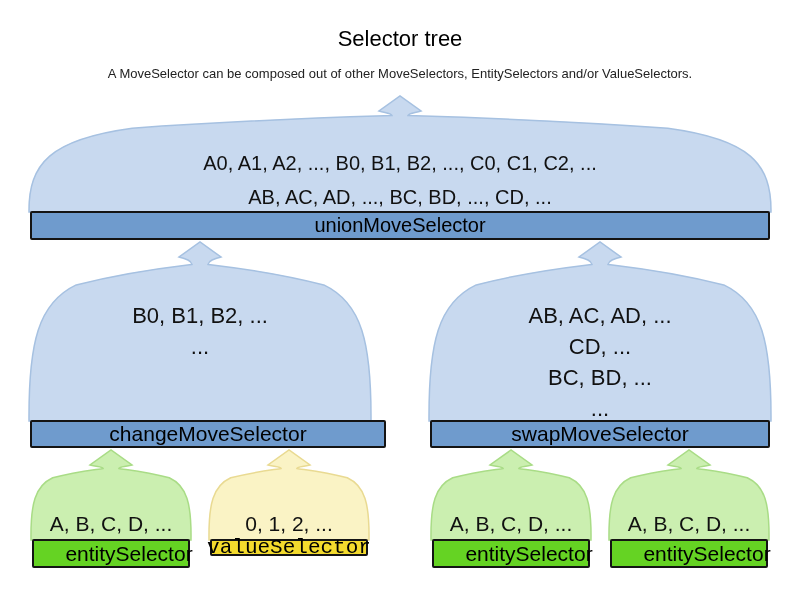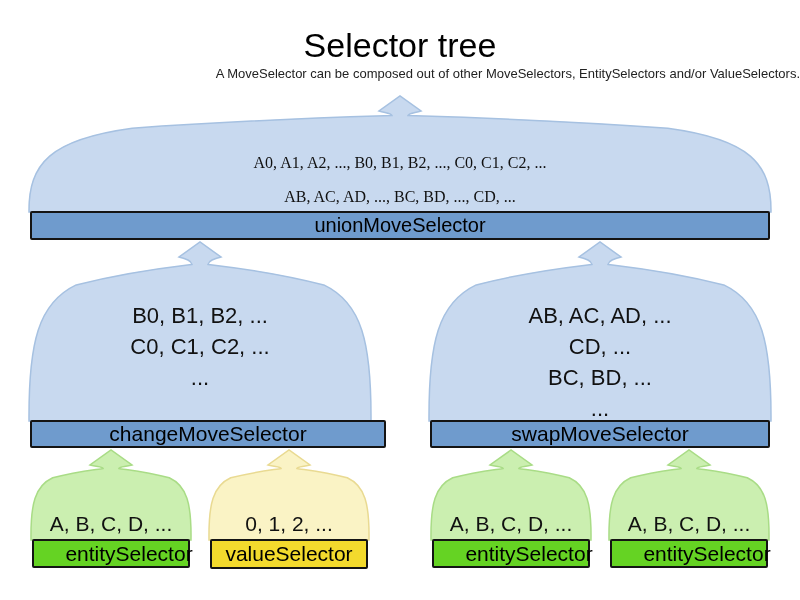--- a/index.html
+++ b/index.html
@@ -2,32 +2,32 @@
 <html style="--cloud-blue: #c8d9ef; --cloud-blue-edge: #a6c1e1; --bar-blue: #6f9bcd; --cloud-green: #cbefb0; --cloud-green-edge: #a9dc86; --bar-green: #65d323; --cloud-yellow: #faf3c5; --cloud-yellow-edge: #e9da92; --bar-yellow: #f3da2d;"><head>
 <meta charset="utf-8">
 <style>
   html,body{margin:0;padding:0;background:#fff;}
   .stage{
     position:relative;width:800px;height:600px;overflow:hidden;background:#fff;
     font-family:"Liberation Sans","DejaVu Sans",sans-serif;color:#000;
   }
   .title{
     position:absolute;left:0;top:26px;width:800px;text-align:center;
-    font-size:34px;font-weight:400;letter-spacing:0px;
+    font-size:22px;font-weight:400;letter-spacing:0px;
   }
   .subtitle{
-    position:absolute;left:0;top:66px;width:800px;text-align:right;
+    position:absolute;left:0;top:66px;width:800px;text-align:center;
     font-size:13px;color:#222;
   }
   svg.cloud{position:absolute;overflow:visible;}
   .fill-blue  {fill:var(--cloud-blue);  stroke:var(--cloud-blue-edge);  stroke-width:1.5;}
   .fill-green {fill:var(--cloud-green); stroke:var(--cloud-green-edge); stroke-width:1.5;}
   .fill-yellow{fill:var(--cloud-yellow);stroke:var(--cloud-yellow-edge);stroke-width:1.5;}
   .cloud-text{position:absolute;text-align:center;color:#111;}
-  .cloud-text.big{font-size:16px;line-height:34px;font-family:Liberation Serif, serif;}
+  .cloud-text.big{font-size:20px;line-height:34px;}
   .cloud-text.mid{font-size:22px;line-height:31px;}
   .cloud-text.small{font-size:21px;line-height:22px;}
   .bar{
     position:absolute;display:flex;align-items:center;justify-content:center;
     border:2px solid #141414;border-radius:2px;box-sizing:border-box;
     font-size:20px;color:#000;white-space:nowrap;
   }
   .bar.mid-label{font-size:21px;}
   .bar.small-label{font-size:21px;}
   .bar-blue  {background:var(--bar-blue);}
@@ -49,21 +49,20 @@
     <div>A0, A1, A2, ..., B0, B1, B2, ..., C0, C1, C2, ...</div>
     <div>AB, AC, AD, ..., BC, BD, ..., CD, ...</div>
   </div>
   <div class="bar bar-blue" style="left:30px;top:211px;width:740px;height:29px;">unionMoveSelector</div>
 
   <svg class="cloud" style="left:28px;top:242px;" width="344" height="179">
     <path class="fill-blue" d="M 1.0 179 C 0.5 100.3 10.3 60.9 48.2 42.9 C 103.2 28.9 144.5 24.8 164.0 22.4 C 163.0 18.3 158.0 17 151.0 15 L 172.0 0 L 193.0 15 C 186.0 17 181.0 18.3 180.0 22.4 C 199.5 24.8 240.8 28.9 295.8 42.9 C 333.7 60.9 343.5 100.3 343.0 179 Z"></path>
   </svg>
   <div class="cloud-text mid" style="left:30px;top:300px;width:340px;">
     <div>B0, B1, B2, ...</div>
-    <div>C0, C1, C2, ...</div>
     <div>...</div>
   </div>
   <div class="bar bar-blue mid-label" style="left:30px;top:420px;width:356px;height:28px;">changeMoveSelector</div>
 
   <svg class="cloud" style="left:428px;top:242px;" width="344" height="179">
     <path class="fill-blue" d="M 1.0 179 C 0.5 100.3 10.3 60.9 48.2 42.9 C 103.2 28.9 144.5 24.8 164.0 22.4 C 163.0 18.3 158.0 17 151.0 15 L 172.0 0 L 193.0 15 C 186.0 17 181.0 18.3 180.0 22.4 C 199.5 24.8 240.8 28.9 295.8 42.9 C 333.7 60.9 343.5 100.3 343.0 179 Z"></path>
   </svg>
   <div class="cloud-text mid" style="left:430px;top:300px;width:340px;">
     <div>AB, AC, AD, ...</div>
     <div>CD, ...</div>
@@ -79,21 +78,21 @@
     <div>A, B, C, D, ...</div>
   </div>
   <div class="bar bar-green small-label" style="left:32px;top:539px;width:158px;height:29px;">entitySelector</div>
 
   <svg class="cloud" style="left:208px;top:450px;" width="162" height="90">
     <path class="fill-yellow" d="M 1.0 90 C 0.5 54.0 4.9 36.0 22.7 27.8 C 48.6 21.4 68.0 19.5 73.0 18.4 C 72.0 16.5 67.0 17 60.0 15 L 81.0 0 L 102.0 15 C 95.0 17 90.0 16.5 89.0 18.4 C 94.0 19.5 113.4 21.4 139.3 27.8 C 157.1 36.0 161.5 54.0 161.0 90 Z"></path>
   </svg>
   <div class="cloud-text small" style="left:210px;top:513px;width:158px;">
     <div>0, 1, 2, ...</div>
   </div>
-  <div class="bar bar-yellow small-label" style="left:210px;top:539px;width:158px;height:30px;">valueSelector</div>
+  <div class="bar bar-yellow small-label" style="left:210px;top:539px;width:158px;height:17px;font-family:Liberation Mono, monospace;">valueSelector</div>
 
   <svg class="cloud" style="left:430px;top:450px;" width="162" height="90">
     <path class="fill-green" d="M 1.0 90 C 0.5 54.0 4.9 36.0 22.7 27.8 C 48.6 21.4 68.0 19.5 73.0 18.4 C 72.0 16.5 67.0 17 60.0 15 L 81.0 0 L 102.0 15 C 95.0 17 90.0 16.5 89.0 18.4 C 94.0 19.5 113.4 21.4 139.3 27.8 C 157.1 36.0 161.5 54.0 161.0 90 Z"></path>
   </svg>
   <div class="cloud-text small" style="left:432px;top:513px;width:158px;">
     <div>A, B, C, D, ...</div>
   </div>
   <div class="bar bar-green small-label" style="left:432px;top:539px;width:158px;height:29px;">entitySelector</div>
 
   <svg class="cloud" style="left:608px;top:450px;" width="162" height="90">

